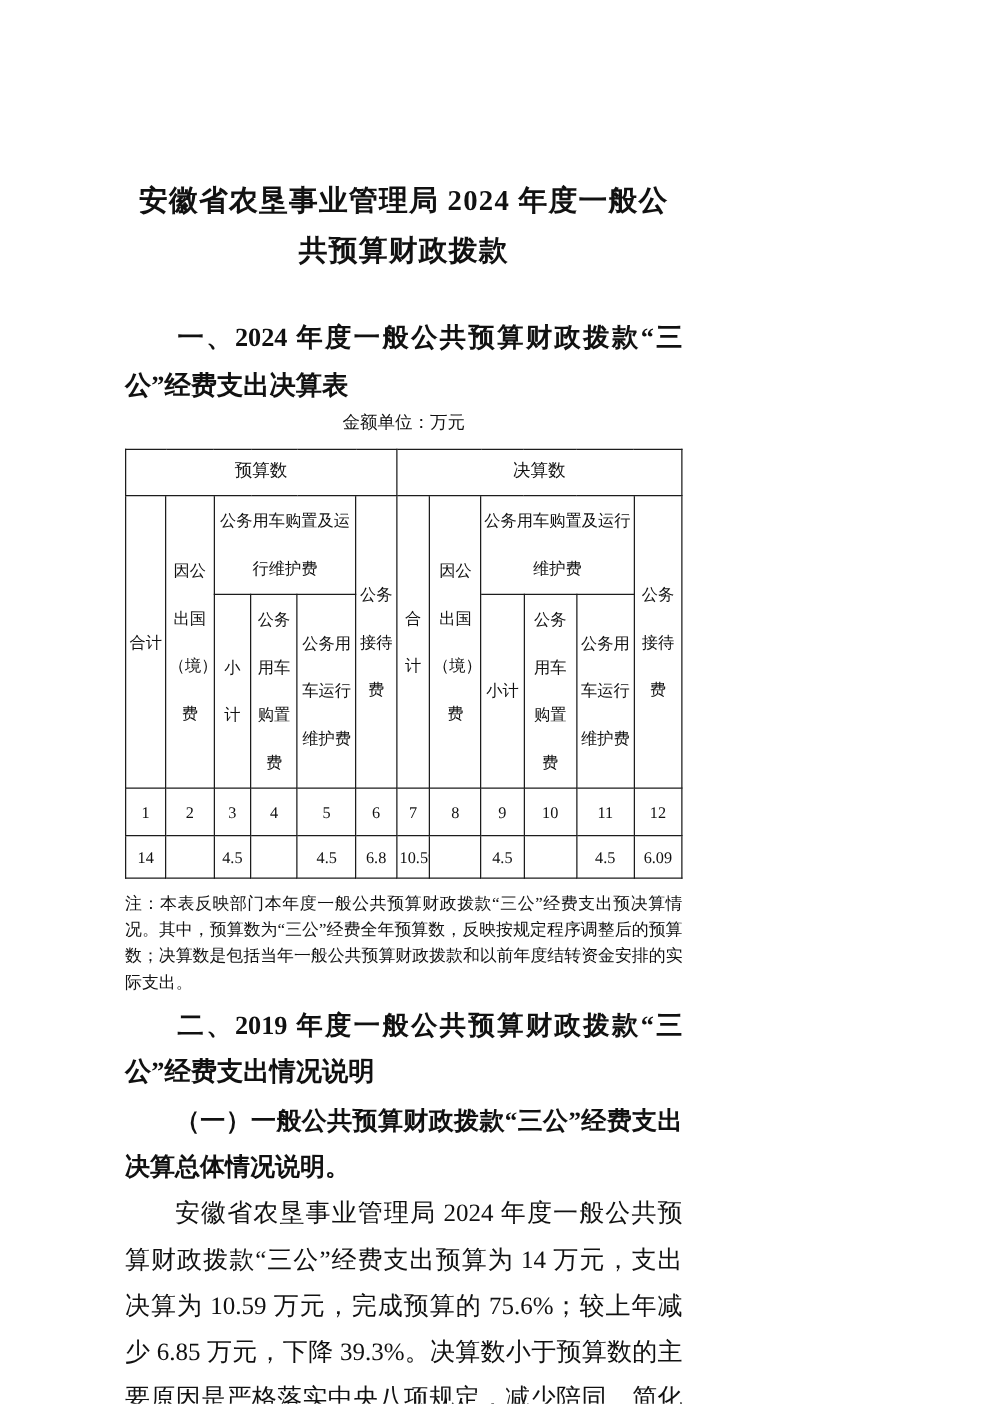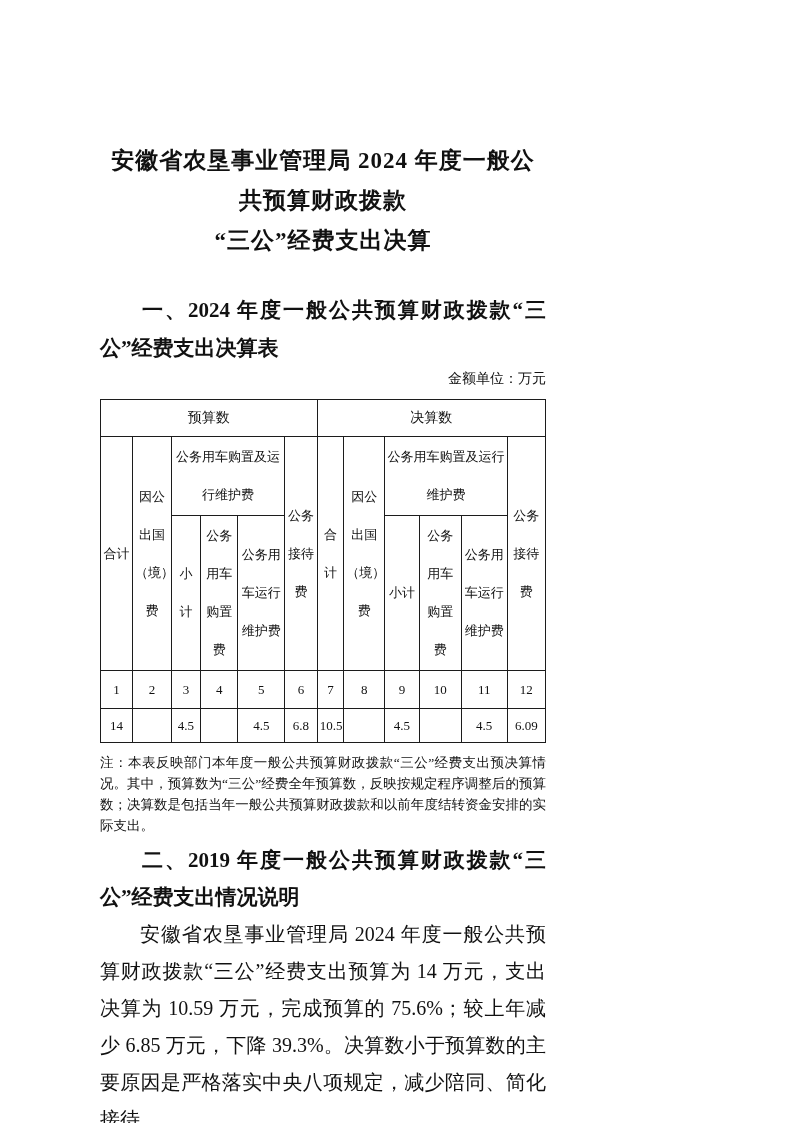--- a/index.html
+++ b/index.html
@@ -29,21 +29,21 @@
   .sec-heading {
     margin-top: 30px;
     font-size: 21px;
     font-weight: bold;
     line-height: 38px;
     text-indent: 2em;
     text-align: justify;
   }
   .unit-note {
     margin-top: 2px;
-    text-align: right;
+    text-align: center;
     font-size: 14px;
     line-height: 20px;
   }
   table.sangong {
     margin-top: 10px;
     width: 100%;
     border-collapse: collapse;
     table-layout: fixed;
   }
   table.sangong th, table.sangong td {
@@ -95,21 +95,20 @@
   }
 </style>
 </head>
 <body>
 
 <div class="page">
   <div class="content">
 
     <div class="doc-title">
       <div>安徽省农垦事业管理局 2024 年度一般公共预算财政拨款</div>
-      <div>“三公”经费支出决算</div>
     </div>
 
     <div class="sec-heading">一、2024 年度一般公共预算财政拨款“三公”经费支出决算表</div>
 
     <div class="unit-note">金额单位：万元</div>
 
     <table class="sangong">
       <colgroup>
         <col style="width:7.2%">
           <col style="width:8.7%">
@@ -175,19 +174,20 @@
           <td>4.5</td>
           <td>6.09</td>
         </tr>
       </tbody>
     </table>
 
     <div class="table-note">注：本表反映部门本年度一般公共预算财政拨款“三公”经费支出预决算情况。其中，预算数为“三公”经费全年预算数，反映按规定程序调整后的预算数；决算数是包括当年一般公共预算财政拨款和以前年度结转资金安排的实际支出。</div>
 
     <div class="sec-heading2">二、2019 年度一般公共预算财政拨款“三公”经费支出情况说明</div>
 
+    <div class="sub-heading">（一）一般公共预算财政拨款“三公”经费支出决算总体情况说明。</div>
 
     <p class="body-para">安徽省农垦事业管理局 2024 年度一般公共预算财政拨款“三公”经费支出预算为 14 万元，支出决算为 10.59 万元，完成预算的 75.6%；较上年减少 6.85 万元，下降 39.3%。决算数小于预算数的主要原因是严格落实中央八项规定，减少陪同、简化接待，</p>
 
     <div class="page-num">-1-</div>
 
   </div>
 </div>
 
 </body></html>

